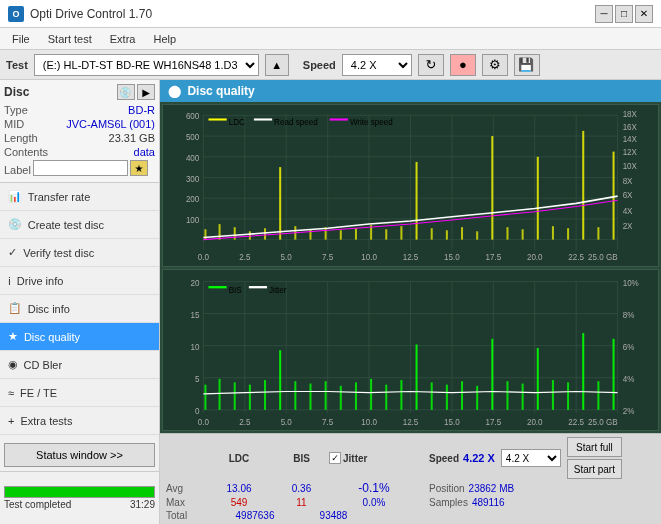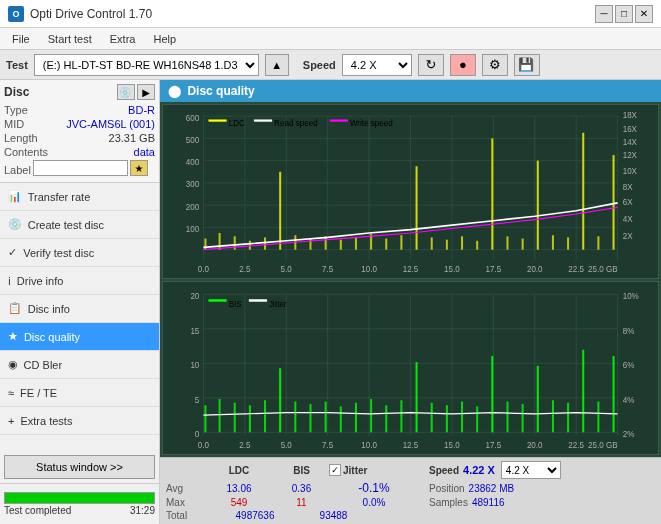--- a/index.html
+++ b/index.html
@@ -48,21 +48,21 @@
     .label-btn { width: 18px; height: 16px; border: 1px solid #999; background: #e8d060; display: flex; align-items: center; justify-content: center; font-size: 10px; cursor: pointer; }
     
     
     .nav-item { height: 28px; display: flex; align-items: center; padding: 0 8px; cursor: pointer; border-bottom: 1px solid #ddd; gap: 6px; color: #333; font-size: 11px; }
     .nav-item.active { background: #3399ff; color: white; }
     
     
     .status-btn { margin: 4px; height: 24px; border: 1px solid #999; background: #e0e0e0; cursor: pointer; font-size: 11px; display: flex; align-items: center; justify-content: center; }
     
     
-    .progress-area { background: #f0f0f0; padding: 8px 4px; border-top: 1px solid #ccc; }
+    .progress-area { background: #f0f0f0; padding: 14px 4px; border-top: 1px solid #ccc; }
     .progress-bar-outer { height: 12px; background: white; border: 1px solid #999; }
     .progress-bar-inner { height: 100%; background: #00cc00; }
     .progress-status { display: flex; justify-content: space-between; font-size: 10px; color: #333; margin-top: 1px; }
     
     
     .content-area { flex: 1; display: flex; flex-direction: column; background: #fff; }
     
     
     .dq-header { height: 22px; background: #3399cc; display: flex; align-items: center; padding: 0 8px; gap: 6px; }
     .dq-header-icon { color: white; font-size: 12px; }
@@ -407,20 +407,24 @@
           <div class="checkbox">✓</div>
           <span style="font-size:10px; font-weight:bold; color:#333;">Jitter</span>
         </div>
         <div style="display:flex; align-items:center; gap:4px; margin-left:10px;">
           <span style="font-size:10px; font-weight:bold; color:#333;">Speed</span>
           <span style="font-size:11px; color:#0000cc; font-weight:bold;">4.22 X</span>
         </div>
         <select class="speed-select-small" style="margin-left:6px;">
           <option>4.2 X</option>
         </select>
+        <div class="start-btns" style="margin-left:6px;">
+          <button class="start-btn">Start full</button>
+          <button class="start-btn">Start part</button>
+        </div>
       </div>
 
       <div style="display:flex; align-items:center; gap:0px;">
         <div style="width:38px; font-size:10px; color:#555;">Avg</div>
         <div style="width:70px; text-align:center; font-size:10px; color:#0000cc;">13.06</div>
         <div style="width:55px; text-align:center; font-size:10px; color:#0000cc;">0.36</div>
         <div style="width:90px; text-align:center; font-size:12px; color:#0000cc;">-0.1%</div>
         <div style="display:flex; gap:4px; margin-left:10px; align-items:center;">
           <span style="font-size:10px; color:#555;">Position</span>
           <span style="font-size:10px; color:#0000cc;">23862 MB</span>

